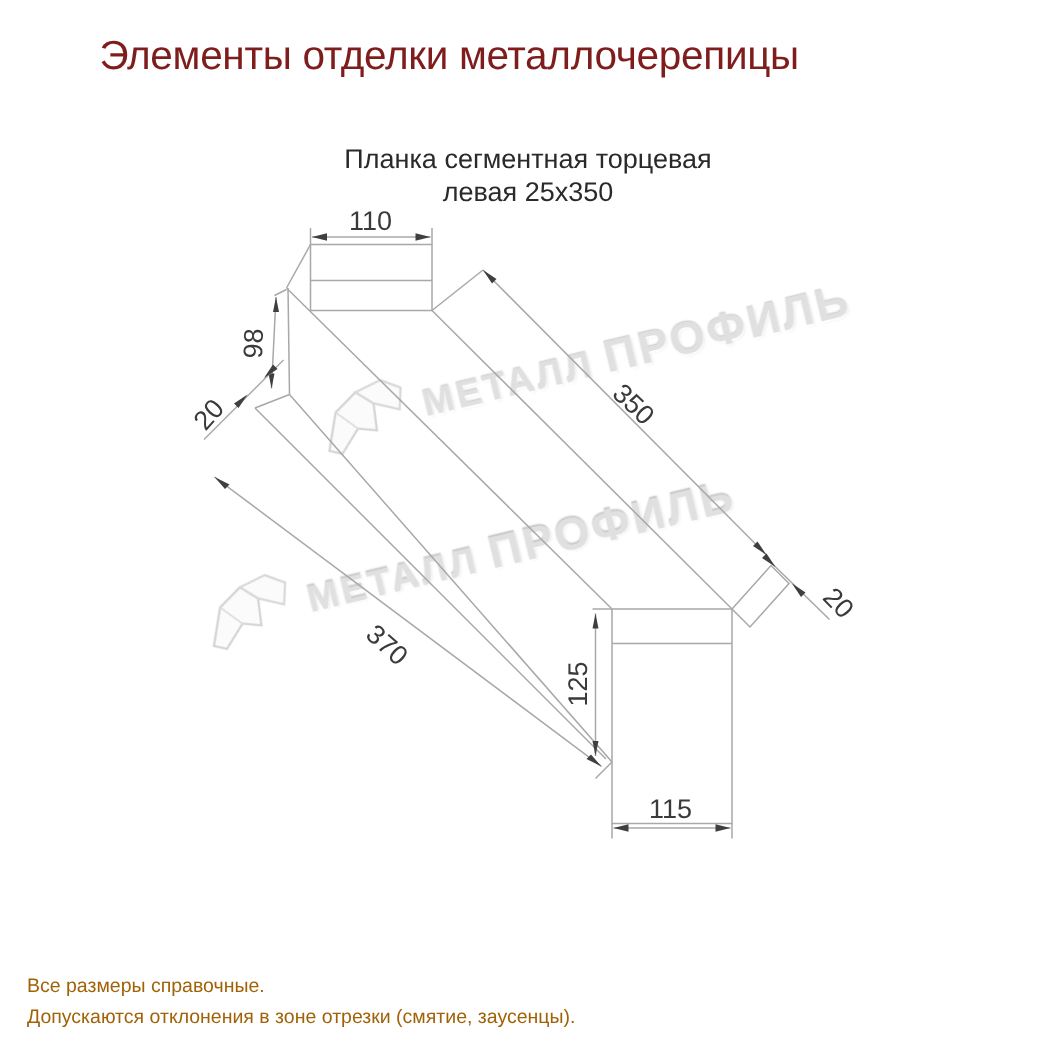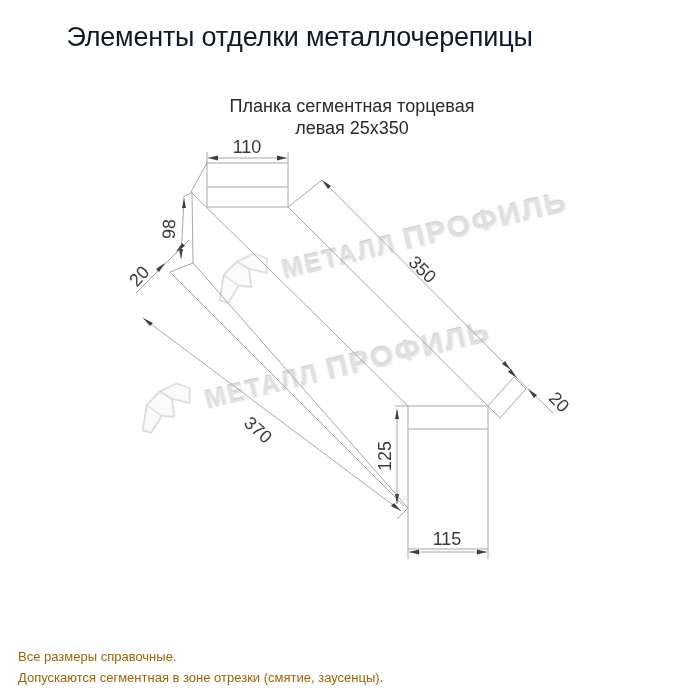--- a/index.html
+++ b/index.html
@@ -1,19 +1,19 @@
 <!DOCTYPE html>
 <html><head>
 <meta charset="utf-8">
 <style>
   html,body{margin:0;padding:0;background:#ffffff;}
   .page{position:relative;width:700px;height:700px;background:#ffffff;overflow:hidden;
         font-family:"Liberation Sans", sans-serif;}
   .title{position:absolute;left:0;top:22px;width:599px;text-align:center;
-         font-size:27px;letter-spacing:-0.2px;color:#0f172a;}
+         font-size:27px;letter-spacing:-0.2px;color:#7f1d1d;}
   .subtitle{position:absolute;left:2px;top:95px;width:700px;text-align:center;
             font-size:18px;line-height:22px;color:#2a2a2a;}
   .notes{position:absolute;left:18px;top:646px;font-size:13px;line-height:21px;color:#a16207;}
   
   .wm{position:absolute;display:flex;align-items:center;z-index:1;
       transform-origin:0 50%;filter:blur(0.5px);white-space:nowrap;}
   .wm1{left:212px;top:262px;transform:rotate(-13.5deg);}
   .wm2{left:135px;top:392px;transform:rotate(-13.5deg);}
   .wm-text{font-weight:700;color:#e0e0e0;letter-spacing:2px;font-size:25px;
            text-shadow:0 1px 1px #ffffff, 0 -1px 1px #c6c6c6, 1px 1px 2px #ededed;}
@@ -137,16 +137,16 @@
       <line x1="488" y1="549" x2="488" y2="559"></line>
       <line x1="409" y1="552" x2="487" y2="552"></line>
       <polygon class="arrow" points="409,552 419,549.5 419,554.5"></polygon>
       <polygon class="arrow" points="487,552 477,549.5 477,554.5"></polygon>
       <text x="447" y="545" text-anchor="middle">115</text>
     </g>
   </svg>
 
   <div class="notes">
     <div>Все размеры справочные.</div>
-    <div>Допускаются сегментная в зоне отрезки (смятие, заусенцы).</div>
+    <div>Допускаются отклонения в зоне отрезки (смятие, заусенцы).</div>
   </div>
 
 </div>
 
 </body></html>

